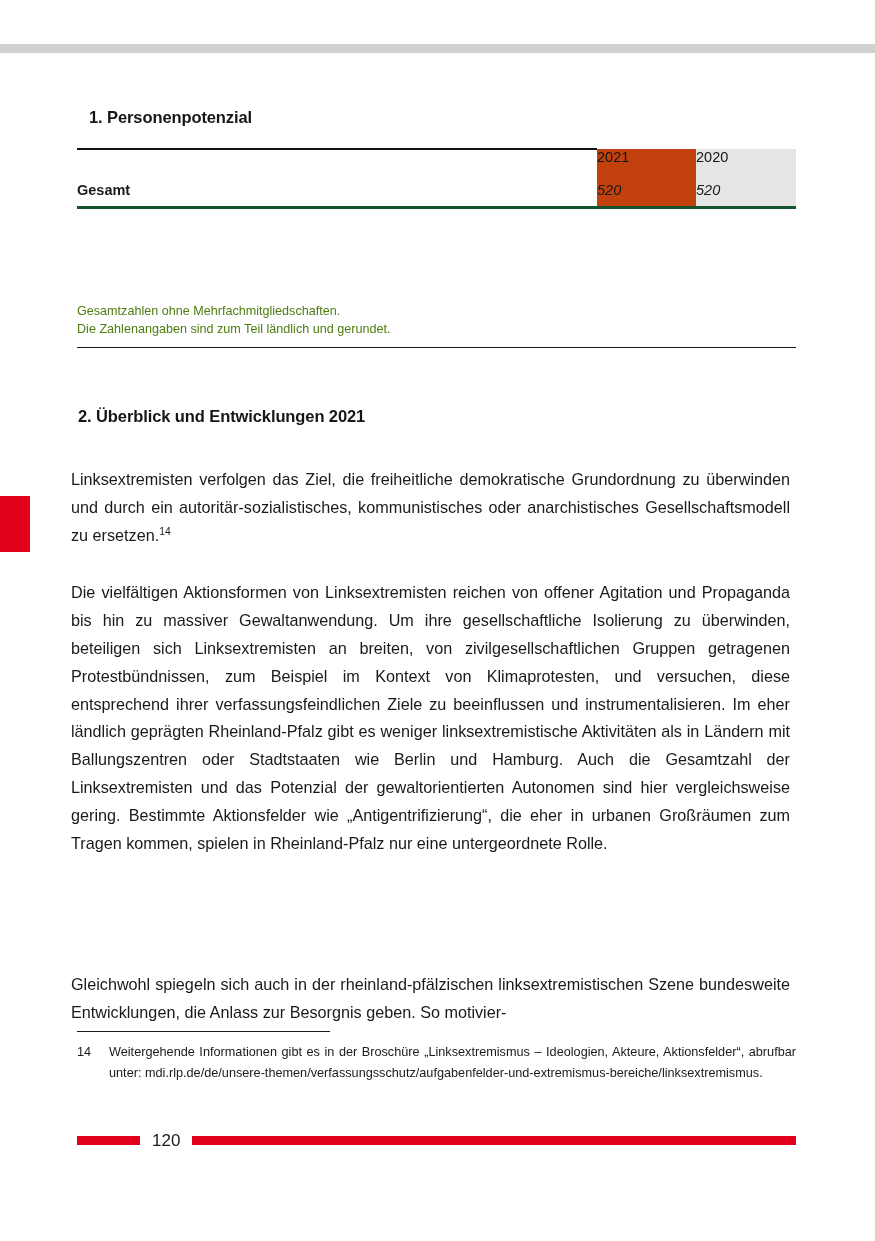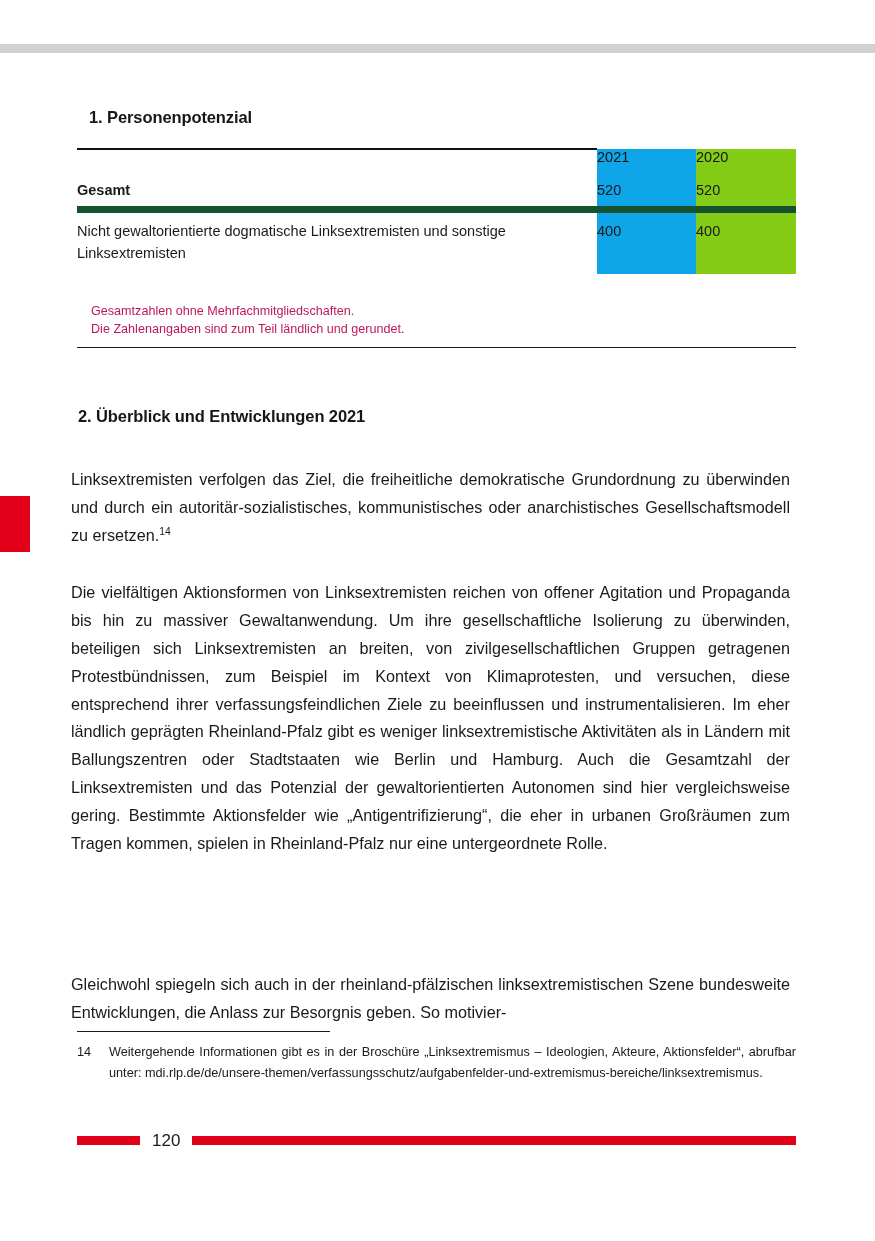--- a/index.html
+++ b/index.html
@@ -67,48 +67,49 @@
   .cell-label {
     padding: 3px 14px 3px 0;
     line-height: 1.52;
     color: #1a1a1a;
   }
   .cell-num {
     text-align: center;
     line-height: 1.52;
     padding: 3px 0;
     color: #1a1a1a;
-  }
-  .col-2021 { background: #0ea5e9; }
-  .col-2020 { background: #84cc16; }
+    font-style: italic;
+  }
+  .col-2021 { background: #c2410c; }
+  .col-2020 { background: #e5e5e5; }
 
   .hdr-year {
     font-weight: bold;
     text-align: center;
     padding: 6px 0 1px 0;
     font-size: 14.5px;
     color: #141414;
   }
   .row-top-rule > .cell-label { border-top: 2.2px solid #111; }
   .row-gesamt .cell-label { font-weight: bold; padding-top: 14px; padding-bottom: 5px; }
   .row-gesamt .cell-num { padding-top: 14px; padding-bottom: 5px; }
-  .rule-under-gesamt td { border-bottom: 7px solid #14532d; }
+  .rule-under-gesamt td { border-bottom: 3px solid #14532d; }
   .row-item .cell-label { padding-top: 7px; padding-bottom: 2px; }
   .row-item .cell-num { padding-top: 7px; padding-bottom: 2px; }
   .row-item-last .cell-label { padding-top: 7px; padding-bottom: 10px; }
   .row-item-last .cell-num { padding-top: 7px; padding-bottom: 10px; }
 
   .table-notes {
     position: absolute;
-    left: 91px;
+    left: 77px;
     top: 302px;
     width: 719px;
     font-size: 12.6px;
     line-height: 1.45;
-    color: #be185d;
+    color: #4d7c0f;
   }
   .table-bottom-rule {
     position: absolute;
     left: 77px;
     top: 347px;
     width: 719px;
     height: 1px;
     background: #1a1a1a;
   }
 
@@ -198,25 +199,20 @@
       <tr class="row-top-rule">
         <td class="cell-label"></td>
         <td class="hdr-year col-2021">2021</td>
         <td class="hdr-year col-2020">2020</td>
       </tr>
       <tr class="row-gesamt rule-under-gesamt">
         <td class="cell-label">Gesamt</td>
         <td class="cell-num col-2021">520</td>
         <td class="cell-num col-2020">520</td>
       </tr>
-      <tr class="row-item-last">
-        <td class="cell-label">Nicht gewaltorientierte dogmatische Linksextremisten und sonstige Linksextremisten</td>
-        <td class="cell-num col-2021">400</td>
-        <td class="cell-num col-2020">400</td>
-      </tr>
     </tbody>
   </table>
 </div>
 
 <div class="table-notes">
   <div>Gesamtzahlen ohne Mehrfachmitgliedschaften.</div>
   <div>Die Zahlenangaben sind zum Teil ländlich und gerundet.</div>
 </div>
 <div class="table-bottom-rule"></div>
 

